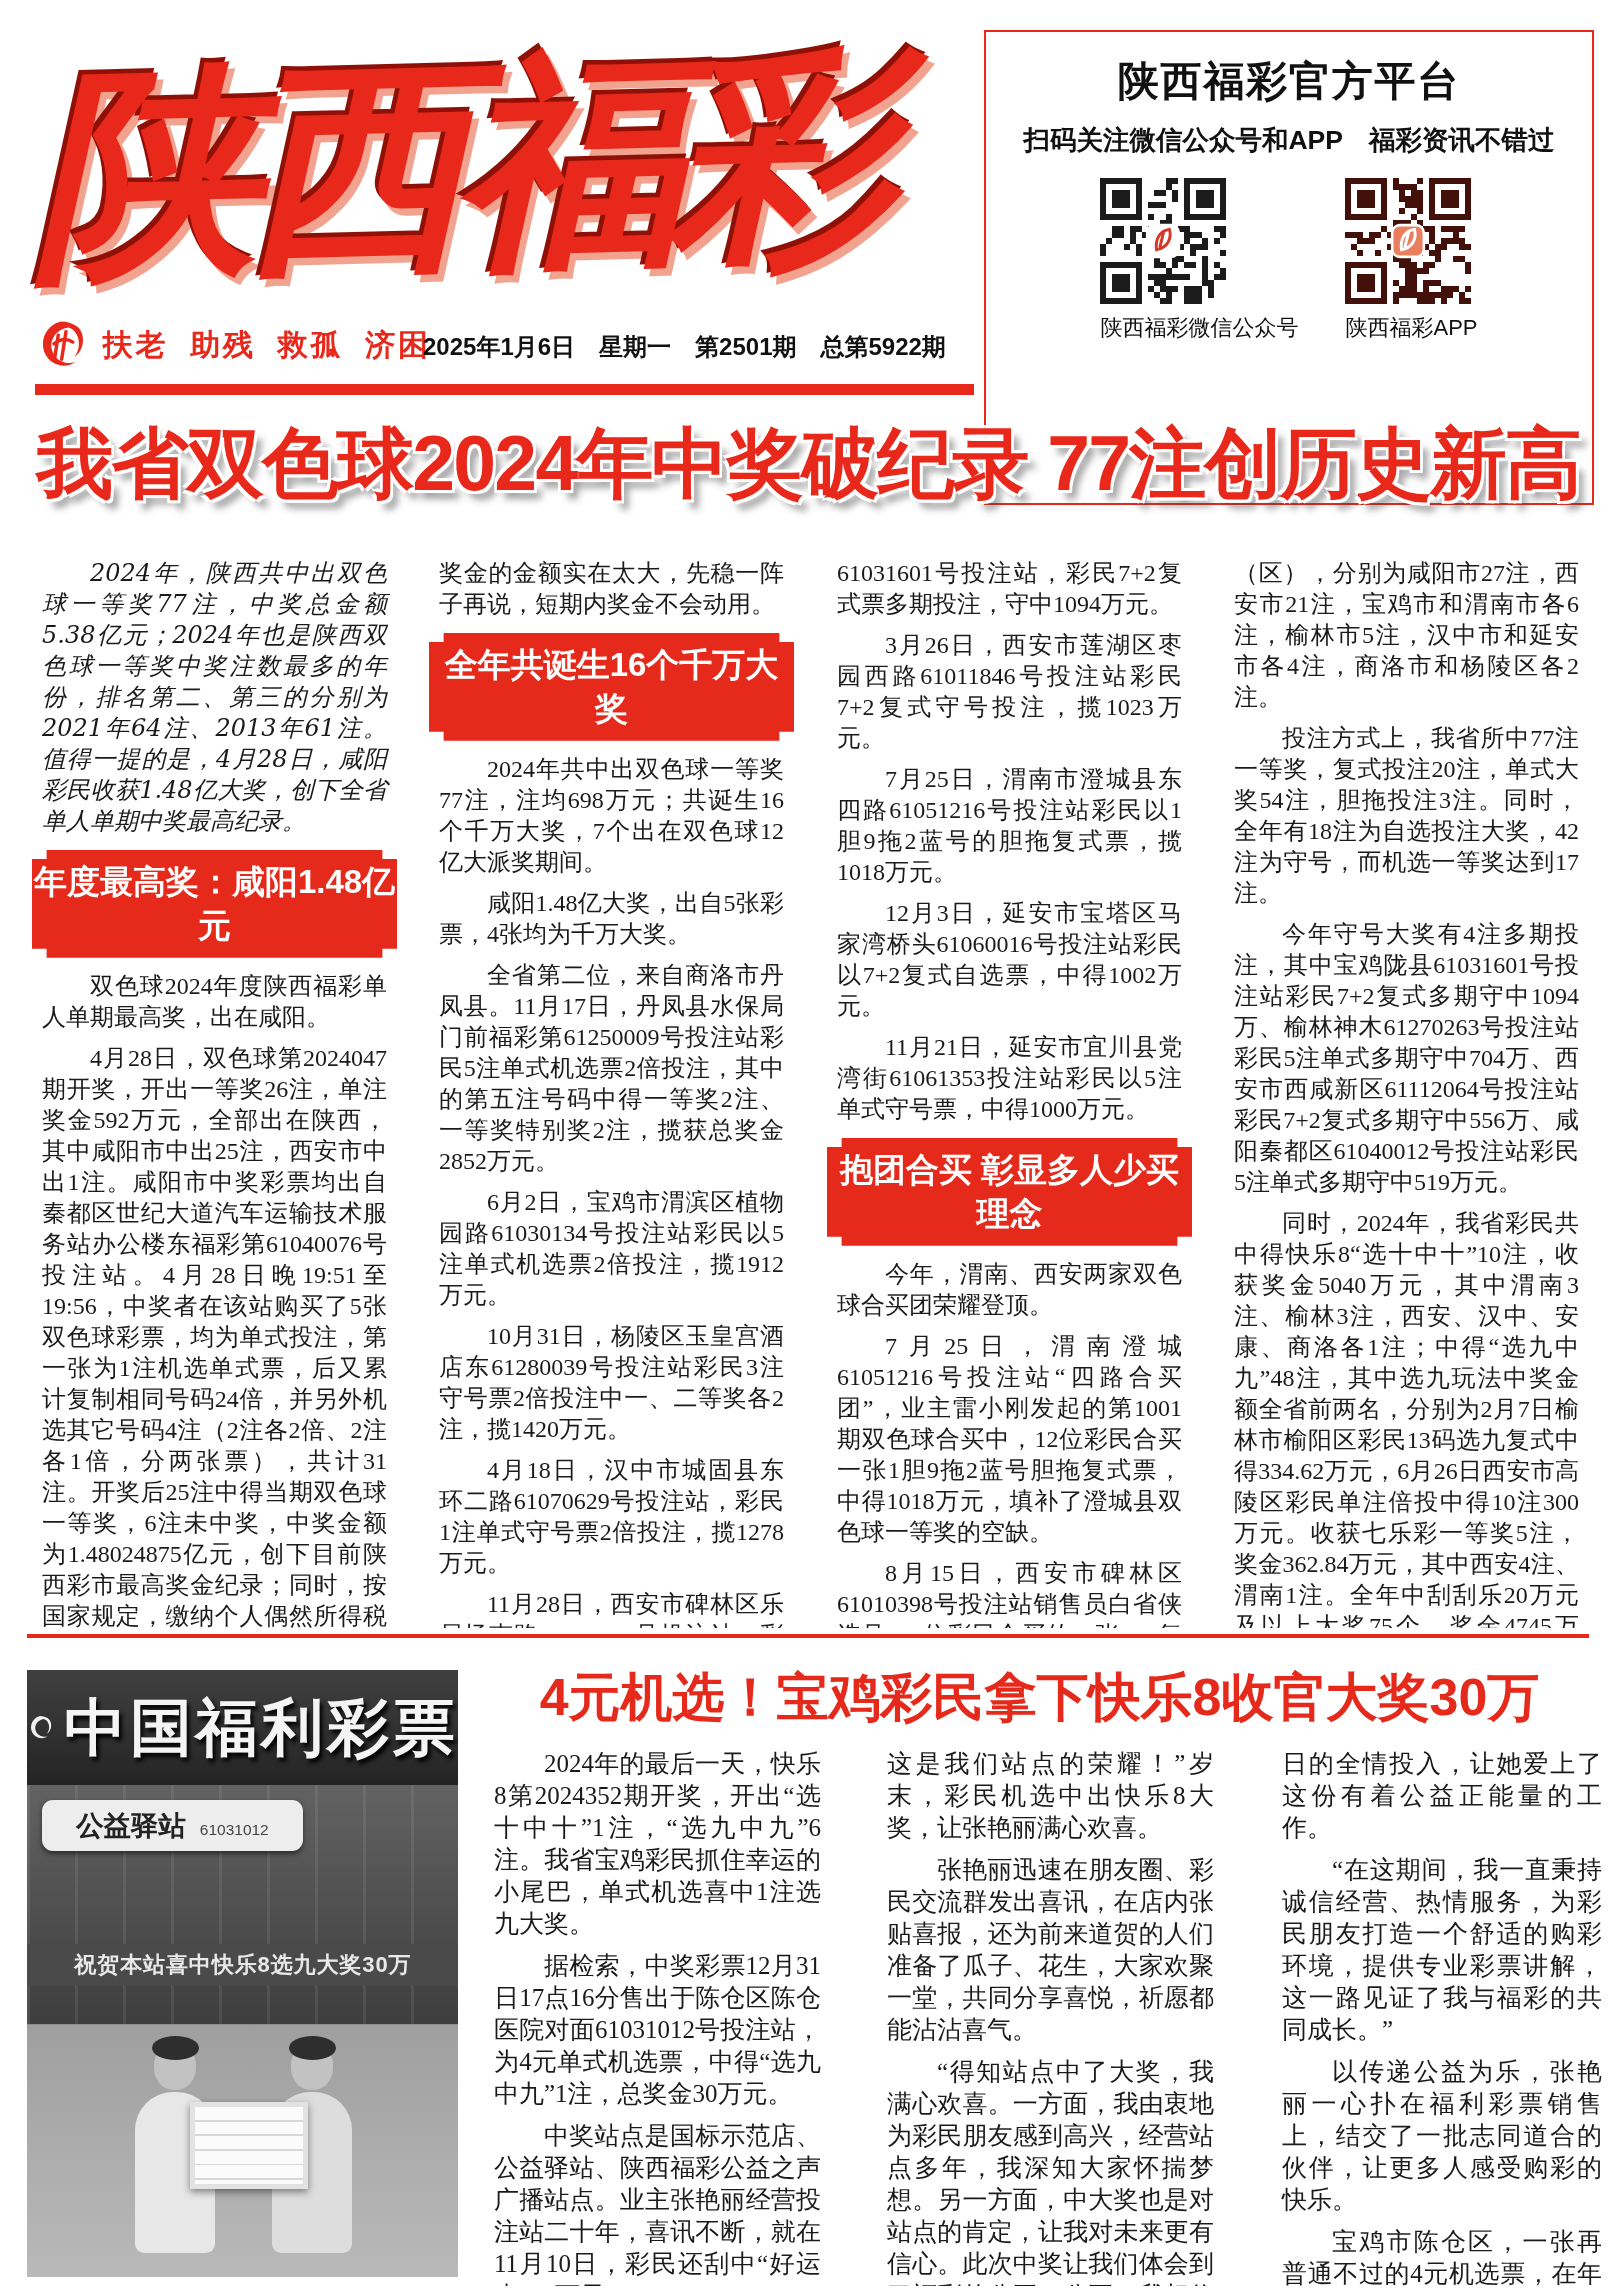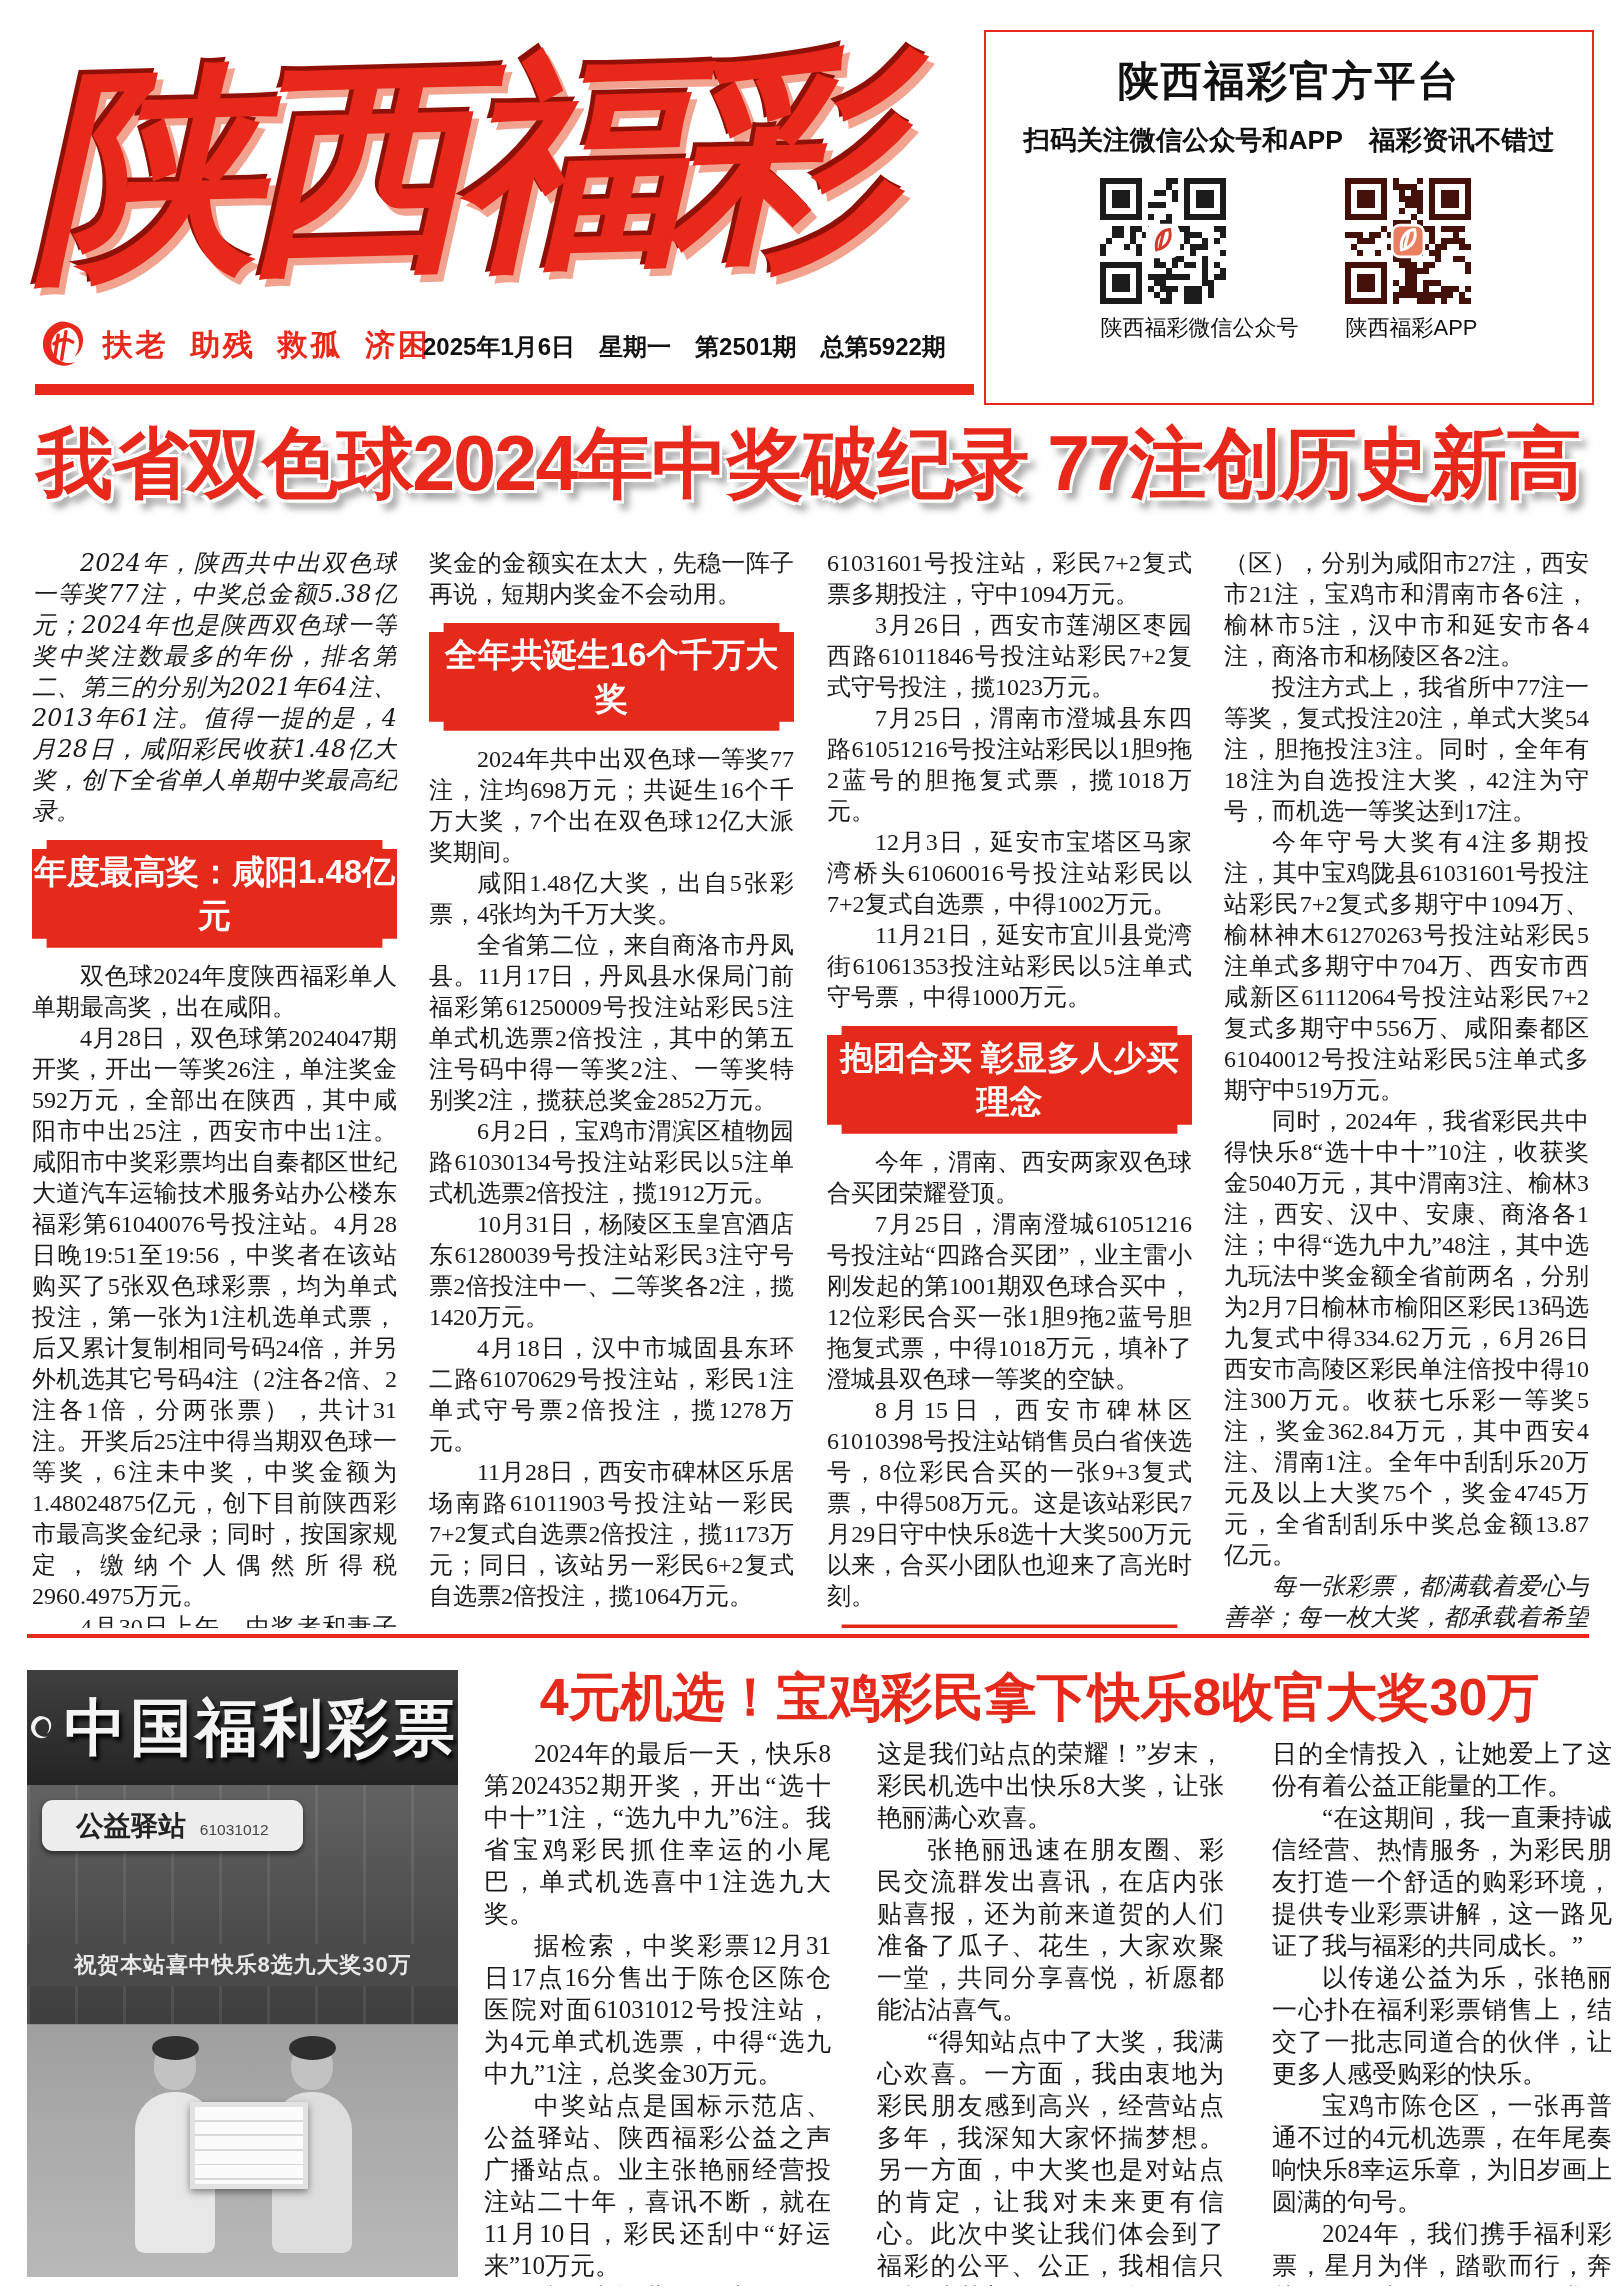--- a/index.html
+++ b/index.html
@@ -14,41 +14,41 @@
     text-shadow:-3.7px -4.6px 0 #8f1007, 5.5px 7.3px 0 #f2a38f;}
   .slogan{position:absolute;left:35px;top:318px;display:flex;align-items:center;gap:12.8px;}
   .slogan .cwl{width:55px;height:55px;}
   .slogan-text{font-family:"Liberation Sans",sans-serif;font-weight:900;font-size:30px;
     color:var(--accent,#e8281a);letter-spacing:2.7px;white-space:pre;}
   .dateline{position:absolute;left:400px;top:331px;width:475px;
     font-family:"Liberation Sans",sans-serif;font-weight:700;font-size:24px;color:#111;white-space:pre;padding-left:23px;}
   .top-rule{position:absolute;left:35px;top:384px;width:939px;height:11px;background:var(--accent,#e8281a);}
 
   
-  .pbox{position:absolute;left:984px;top:30px;width:610px;height:375px;box-sizing:border-box;
+  .pbox{position:absolute;left:984px;top:30px;width:610px;height:475px;box-sizing:border-box;
     border:2.7px solid var(--accent,#e8281a);background:#fff;text-align:center;}
   .pb-title{margin-top:22px;font-family:"Liberation Sans",sans-serif;font-weight:900;
     font-size:41px;color:#111;letter-spacing:1.8px;}
   .pb-sub{margin-top:12.8px;font-family:"Liberation Sans",sans-serif;font-weight:700;
     font-size:26.5px;color:#111;white-space:pre;}
   .pb-qrs{margin-top:20px;display:flex;justify-content:center;gap:47px;}
   .qr{width:126px;height:126px;display:block;}
   .qr-label{margin-top:9.1px;font-family:"Liberation Sans",sans-serif;font-size:22px;color:#111;}
 
   
   .h1{position:absolute;left:27.4px;top:413px;width:1562px;text-align:center;
     font-family:"Liberation Sans","DejaVu Sans",sans-serif;font-weight:900;font-size:77px;
     color:var(--accent,#e8281a);letter-spacing:-1.8px;white-space:nowrap;
     text-shadow:-2.7px -2.7px 0 #fff,2.7px -2.7px 0 #fff,-2.7px 2.7px 0 #fff,2.7px 2.7px 0 #fff,7.3px 9.1px 7.3px rgba(70,70,70,.5);}
 
   
   .col{position:absolute;text-align:justify;overflow:hidden;}
   .col.main{top:548px;width:365px;height:1080px;font-size:24px;line-height:31px;}
   .col.bot{top:1738px;width:347px;height:548px;font-size:25px;line-height:32px;}
-  .col p{margin:0;text-indent:2em;}
+  .col p{margin:10px;text-indent:2em;}
   .col p.noind{text-indent:0;}
   .col p.kai{font-family:"DejaVu Serif",serif;font-style:italic;}
   .banner{margin:12.8px 0;background:var(--banner,#e5291b);color:#fff;text-indent:0;
     font-family:"Liberation Sans","DejaVu Sans",sans-serif;font-weight:700;font-size:33px;
     text-align:center;padding:10px 0;
     clip-path:polygon(14.6px 0,calc(100% - 14.6px) 0,calc(100% - 14.6px) 9.1px,100% 9.1px,100% calc(100% - 9.1px),calc(100% - 14.6px) calc(100% - 9.1px),calc(100% - 14.6px) 100%,14.6px 100%,14.6px calc(100% - 9.1px),0 calc(100% - 9.1px),0 9.1px,14.6px 9.1px);}
   .banner div{line-height:44px;}
 
   .mid-rule{position:absolute;left:27.4px;top:1634px;width:1562px;height:3.7px;background:var(--accent,#e8281a);}
 

